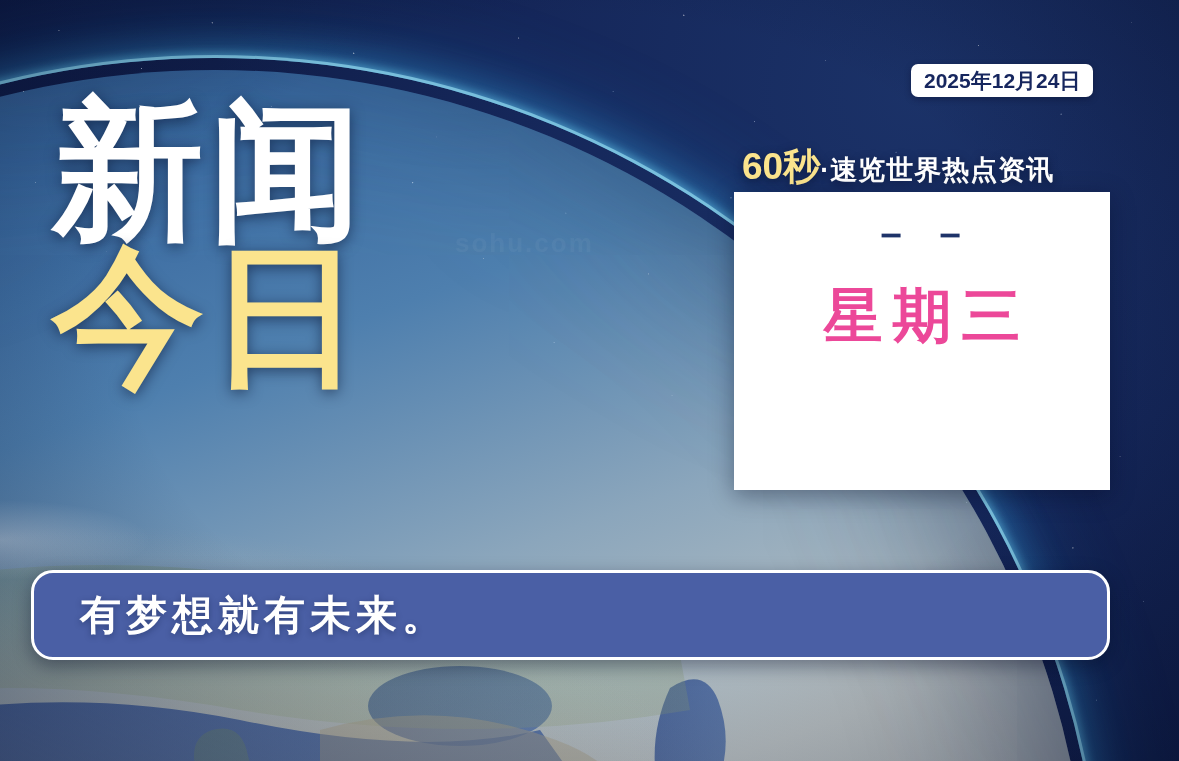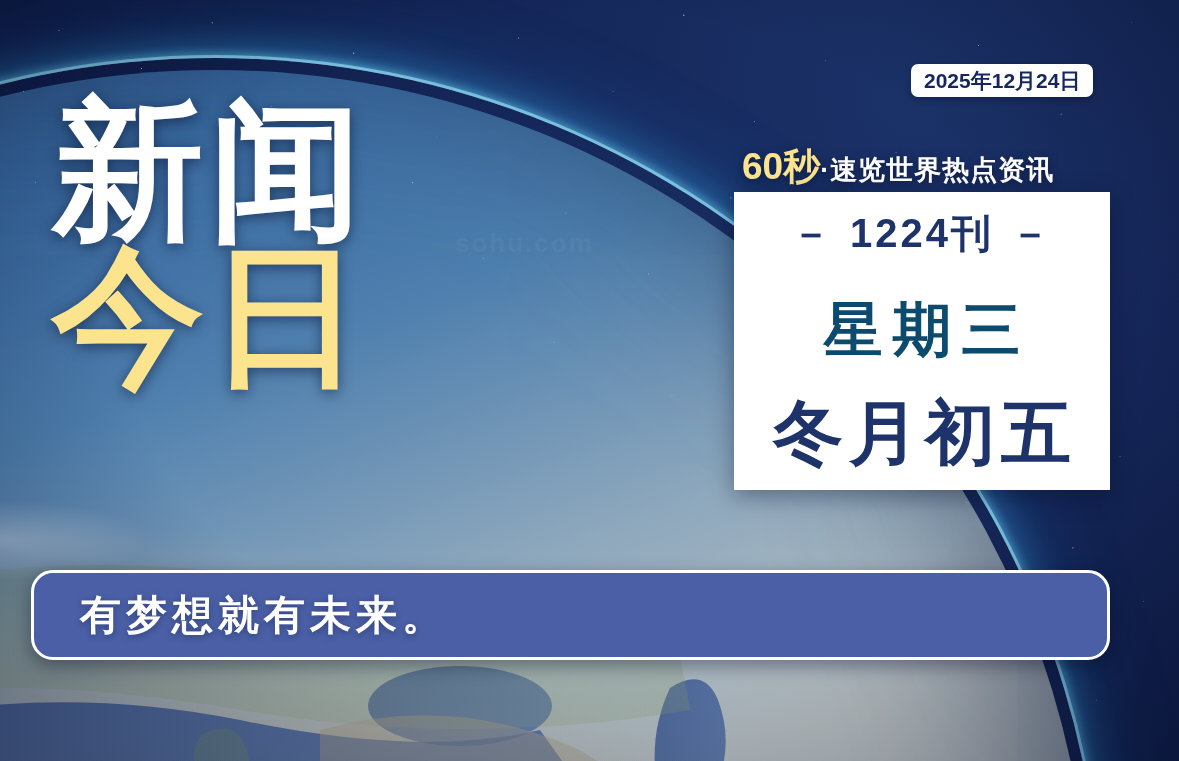--- a/index.html
+++ b/index.html
@@ -194,23 +194,23 @@
     padding-top:14px;
     color:#1E3369;
   }
   .issue {
     font-size:40px; font-weight:700; letter-spacing:3px;
     color:#1E3369;
     display:flex; align-items:center; gap:16px;
   }
   .issue .dash { font-weight:700; }
   .weekday {
-    margin-top:30px;
+    margin-top:16px;
     font-size:59px; font-weight:900; letter-spacing:10px;
-    color:#0c4a6e; text-indent:10px;
+    color:#ec4899; text-indent:10px;
   }
   .lunar {
     margin-top:16px;
     font-size:70px; font-weight:900; letter-spacing:6px;
     color:#1E3369; text-indent:6px;
   }
 
   .quote-bar {
     position:absolute;
     left:31px; top:570px;
@@ -305,24 +305,22 @@
   <div class="date-badge">2025年12月24日</div>
 
   <div class="tagline">
     <span class="sec">60秒</span>
     <span class="rest">·速览世界热点资讯</span>
   </div>
 
   <div class="info-card">
     <div class="issue">
       <span class="dash">－</span>
-      <span>1224刊</span>
       <span class="dash">－</span>
     </div>
     <div class="weekday">星期三</div>
-    <div class="lunar">冬月初五</div>
   </div>
 
   <div class="quote-bar">
     <span class="txt">有梦想就有未来。</span>
   </div>
 
 </div>
 
 </body></html>

